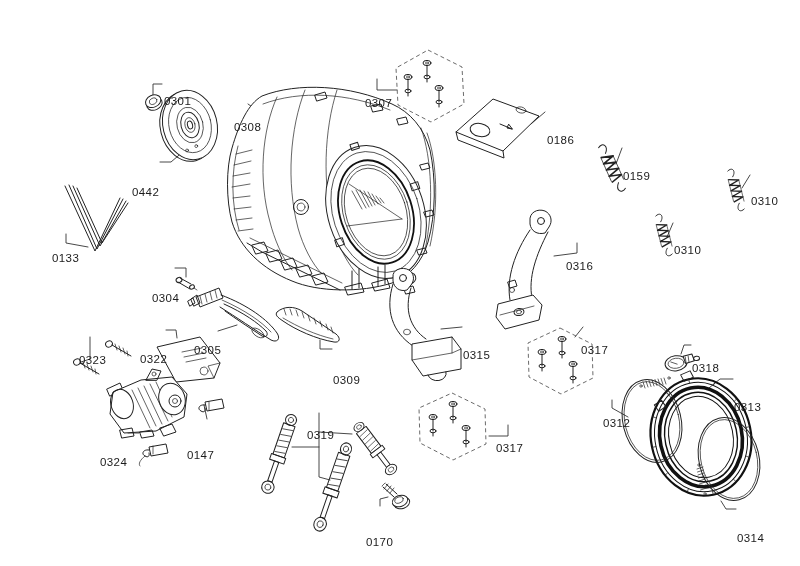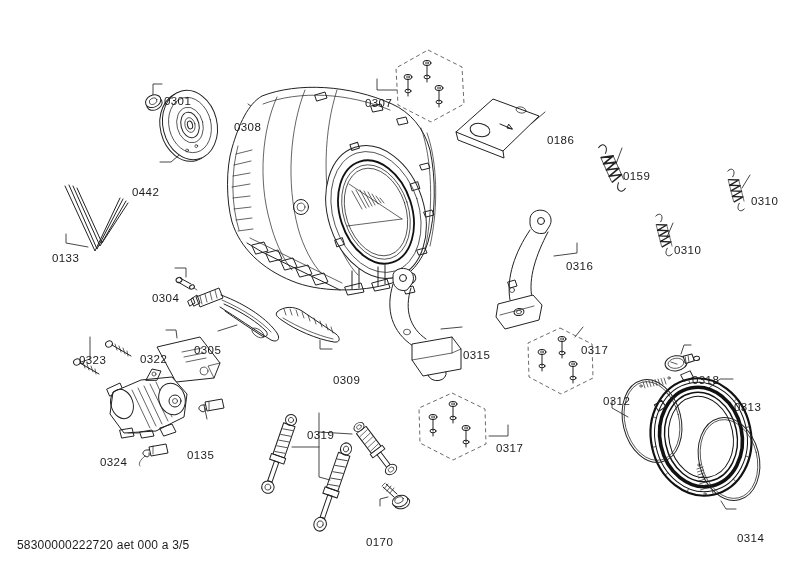--- a/index.html
+++ b/index.html
@@ -419,29 +419,28 @@
   <div class="part-label" style="left:52px;top:222px">0133</div>
   <div class="part-label" style="left:152px;top:262px">0304</div>
   <div class="part-label" style="left:194px;top:314px">0305</div>
   <div class="part-label" style="left:547px;top:104px">0186</div>
   <div class="part-label" style="left:365px;top:67px">0307</div>
   <div class="part-label" style="left:234px;top:91px">0308</div>
   <div class="part-label" style="left:333px;top:344px">0309</div>
   <div class="part-label" style="left:751px;top:165px">0310</div>
   <div class="part-label" style="left:674px;top:214px">0310</div>
   <div class="part-label" style="left:623px;top:140px">0159</div>
-  <div class="part-label" style="left:603px;top:365px">0312</div>
+  <div class="part-label" style="left:603px;top:387px">0312</div>
   <div class="part-label" style="left:734px;top:371px">0313</div>
   <div class="part-label" style="left:737px;top:502px">0314</div>
   <div class="part-label" style="left:463px;top:319px">0315</div>
   <div class="part-label" style="left:566px;top:230px">0316</div>
   <div class="part-label" style="left:581px;top:314px">0317</div>
   <div class="part-label" style="left:496px;top:412px">0317</div>
-  <div class="part-label" style="left:692px;top:344px">0318</div>
+  <div class="part-label" style="left:692px;top:332px">0318</div>
   <div class="part-label" style="left:307px;top:399px">0319</div>
   <div class="part-label" style="left:366px;top:506px">0170</div>
-  <div class="part-label" style="left:187px;top:419px">0135</div>
+  <div class="part-label" style="left:187px;top:419px">0147</div>
   <div class="part-label" style="left:140px;top:323px">0322</div>
   <div class="part-label" style="left:79px;top:324px">0323</div>
   <div class="part-label" style="left:100px;top:426px">0324</div>
 
-  <div class="footer">58300000222720 aet 000 a 3/5</div>
 </div>
 
 </body></html>

